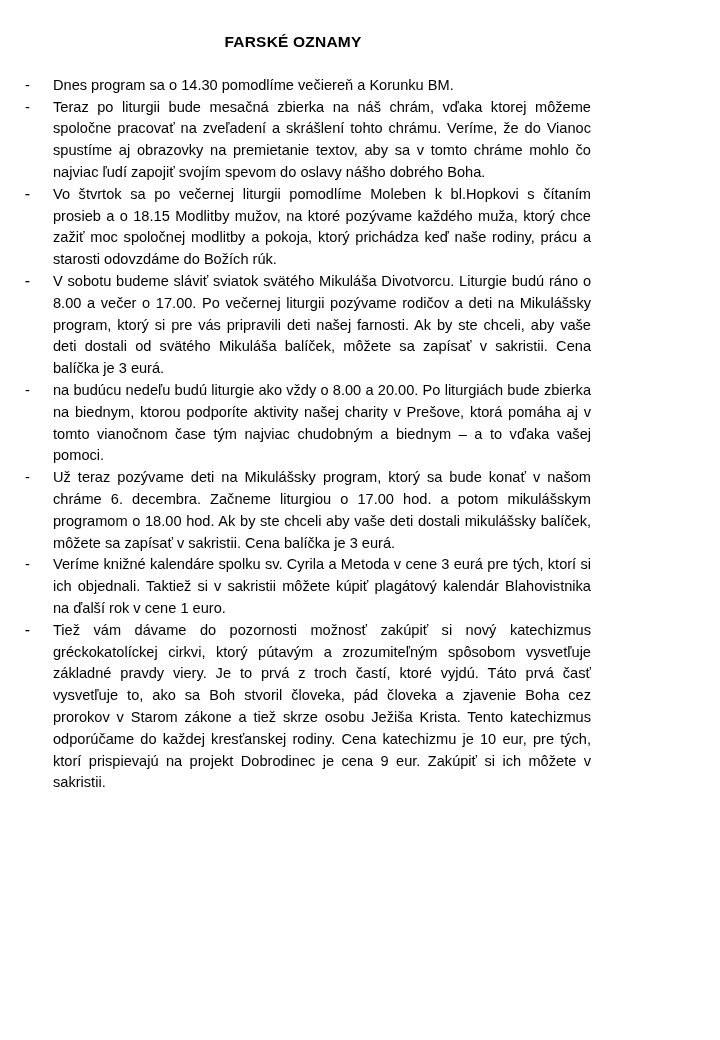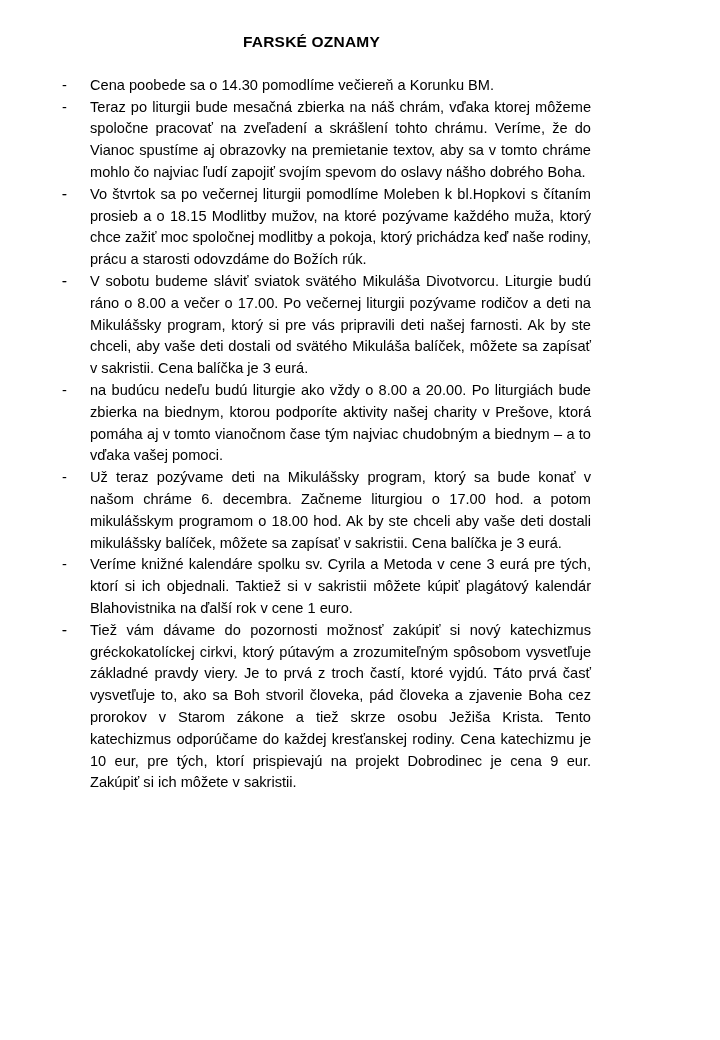--- a/index.html
+++ b/index.html
@@ -6,21 +6,21 @@
   html, body { background: #ffffff; }
   .page {
     position: relative;
     width: 608px;
     height: 1040px;
     background: #ffffff;
     color: #000000;
     font-family: "Liberation Sans", sans-serif;
     font-size: 14.6px;
     line-height: 21.8px;
-    padding: 31px 17px 0 62px;
+    padding: 31px 17px 0 25px;
     overflow: hidden;
   }
   .title {
     font-weight: 700;
     font-size: 15.5px;
     text-align: center;
     margin: 0 -17px 22px -47px; 
     letter-spacing: 0.2px;
   }
   .list { width: 100%; }
@@ -35,21 +35,21 @@
     top: 0;
   }
   .run-b { font-weight: 400; }
 </style>
 </head>
 <body>
 
 <div class="page">
   <div class="title">FARSKÉ OZNAMY</div>
   <div class="list" id="announcements-list">
-      <div class="item"><span class="dash">-</span><span><span class="run">Cena poobede </span><span class="run-b">sa o 14.30 pomodlíme večiereň a Korunku BM.</span></span></div>
+      <div class="item"><span class="dash">-</span><span><span class="run">Dnes program </span><span class="run-b">sa o 14.30 pomodlíme večiereň a Korunku BM.</span></span></div>
       <div class="item"><span class="dash">-</span><span><span class="run">Teraz po liturgii bude </span><span class="run-b">mesačná zbierka na náš chrám</span><span class="run">, vďaka ktorej môžeme spoločne pracovať na zveľadení a skrášlení tohto chrámu. Veríme, že do Vianoc spustíme aj obrazovky na premietanie textov, aby sa v tomto chráme mohlo čo najviac ľudí zapojiť svojím spevom do oslavy nášho dobrého Boha.</span></span></div>
       <div class="item"><span class="dash">-</span></div>
       <div class="item"><span class="dash">-</span><span><span class="run">Vo štvrtok sa po večernej liturgii pomodlíme </span><span class="run-b">Moleben k bl.Hopkovi</span><span class="run"> s čítaním prosieb a o 18.15 </span><span class="run-b">Modlitby mužov,</span><span class="run"> na ktoré pozývame každého muža, ktorý chce zažiť moc spoločnej modlitby a pokoja, ktorý prichádza keď naše rodiny, prácu a starosti odovzdáme do Božích rúk.</span></span></div>
       <div class="item"><span class="dash">-</span></div>
       <div class="item"><span class="dash">-</span><span><span class="run">V sobotu budeme sláviť </span><span class="run-b">sviatok svätého Mikuláša Divotvorcu</span><span class="run">. Liturgie budú ráno o 8.00 a večer o 17.00. Po večernej liturgii pozývame rodičov a deti na </span><span class="run-b">Mikulášsky program,</span><span class="run"> ktorý si pre vás pripravili deti našej farnosti. Ak by ste chceli, aby vaše deti dostali od svätého Mikuláša balíček, môžete sa zapísať v sakristii. Cena balíčka je 3 eurá.</span></span></div>
       <div class="item"><span class="dash">-</span><span><span class="run">na budúcu nedeľu budú liturgie ako vždy o 8.00 a 20.00. Po liturgiách bude </span><span class="run-b">zbierka na biednym,</span><span class="run"> ktorou podporíte aktivity našej charity v Prešove, ktorá pomáha aj v tomto vianočnom čase tým najviac chudobným a biednym – a to vďaka vašej pomoci.</span></span></div>
       <div class="item"><span class="dash">-</span><span><span class="run">Už teraz pozývame deti na </span><span class="run-b">Mikulášsky program</span><span class="run">, ktorý sa bude konať v našom chráme 6. decembra. Začneme liturgiou o 17.00 hod. a potom mikulášskym programom o 18.00 hod. Ak by ste chceli aby vaše deti dostali </span><span class="run-b">mikulášsky balíček</span><span class="run">, môžete sa zapísať v sakristii. Cena balíčka je 3 eurá.</span></span></div>
       <div class="item"><span class="dash">-</span><span><span class="run">Veríme </span><span class="run-b">knižné kalendáre</span><span class="run"> spolku sv. Cyrila a Metoda v cene 3 eurá pre tých, ktorí si ich objednali. Taktiež si v sakristii môžete kúpiť </span><span class="run-b">plagátový kalendár Blahovistnika</span><span class="run"> na ďalší rok v cene 1 euro.</span></span></div>
       <div class="item"><span class="dash">-</span></div>
       <div class="item"><span class="dash">-</span><span><span class="run">Tiež vám dávame do pozornosti možnosť zakúpiť si nový </span><span class="run-b">katechizmus gréckokatolíckej cirkvi,</span><span class="run"> ktorý pútavým a zrozumiteľným spôsobom vysvetľuje základné pravdy viery. Je to prvá z troch častí, ktoré vyjdú. Táto prvá časť vysvetľuje to, ako sa Boh stvoril človeka, pád človeka a zjavenie Boha cez prorokov v Starom zákone a tiež skrze osobu Ježiša Krista. Tento katechizmus odporúčame do každej kresťanskej rodiny. Cena katechizmu je 10 eur, pre tých, ktorí prispievajú na projekt Dobrodinec je cena 9 eur. Zakúpiť si ich môžete v sakristii.</span></span></div>

